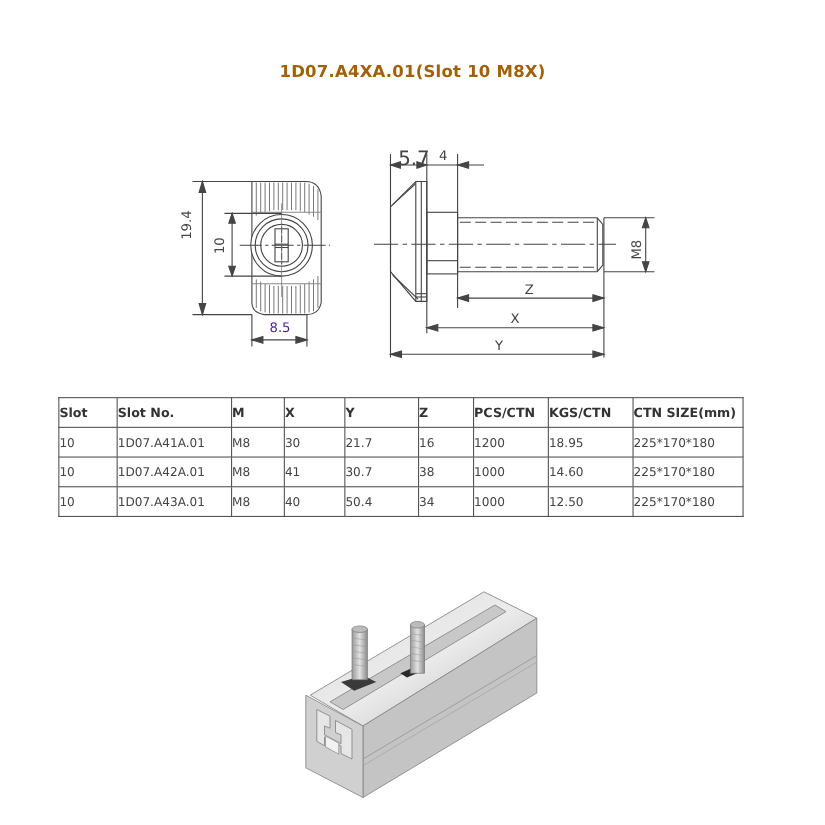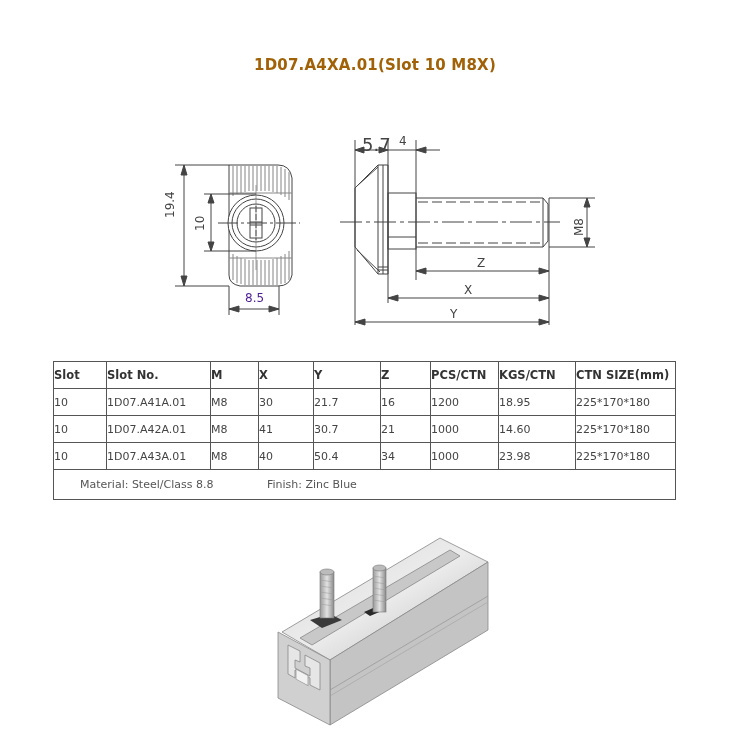--- a/index.html
+++ b/index.html
@@ -199,41 +199,35 @@
       <td>1200</td>
       <td>18.95</td>
       <td>225*170*180</td>
     </tr>
     <tr>
       <td>10</td>
       <td>1D07.A42A.01</td>
       <td>M8</td>
       <td>41</td>
       <td>30.7</td>
-      <td>21</td>
+      <td>38</td>
       <td>1000</td>
       <td>14.60</td>
       <td>225*170*180</td>
     </tr>
     <tr>
       <td>10</td>
       <td>1D07.A43A.01</td>
       <td>M8</td>
       <td>40</td>
       <td>50.4</td>
       <td>34</td>
       <td>1000</td>
-      <td>23.98</td>
+      <td>12.50</td>
       <td>225*170*180</td>
-    </tr>
-    <tr>
-      <td class="note" colspan="9">
-        <span>Material: Steel/Class 8.8</span>
-        <span class="finish">Finish: Zinc Blue</span>
-      </td>
     </tr>
   </tbody>
 </table>
 
 <svg class="photo" width="240" height="230" viewBox="0 0 240 230">
   <defs>
     <linearGradient id="alu" x1="0" y1="0" x2="1" y2="1">
       <stop offset="0" stop-color="#d8d8d8"></stop>
       <stop offset="0.5" stop-color="#ececec"></stop>
       <stop offset="1" stop-color="#b8b8b8"></stop>

